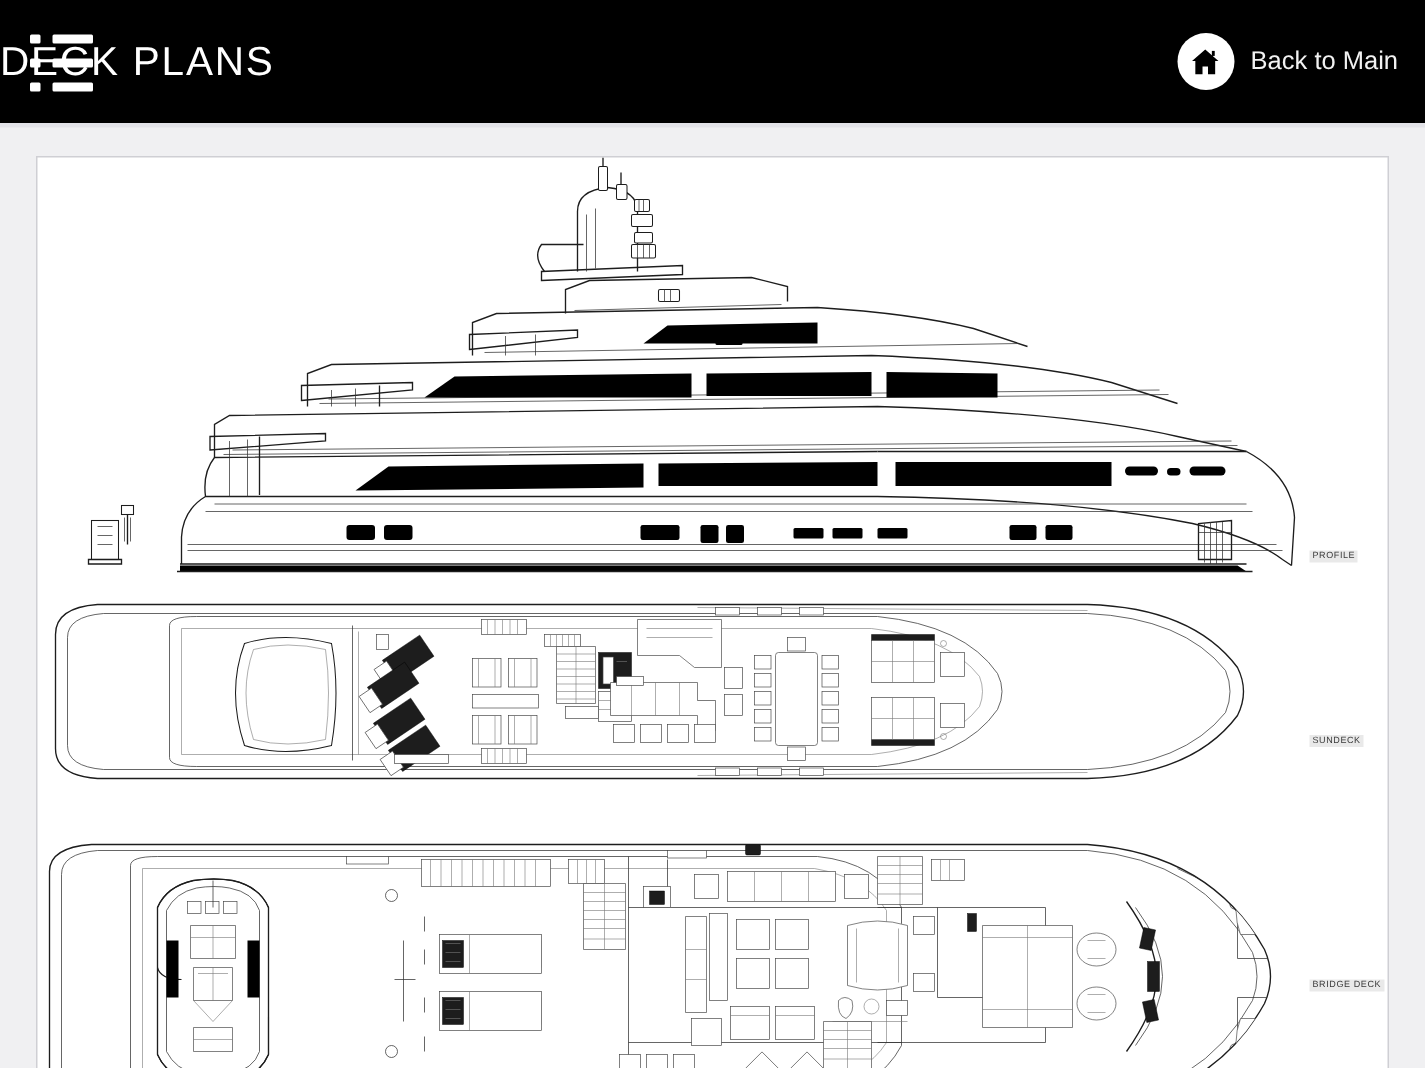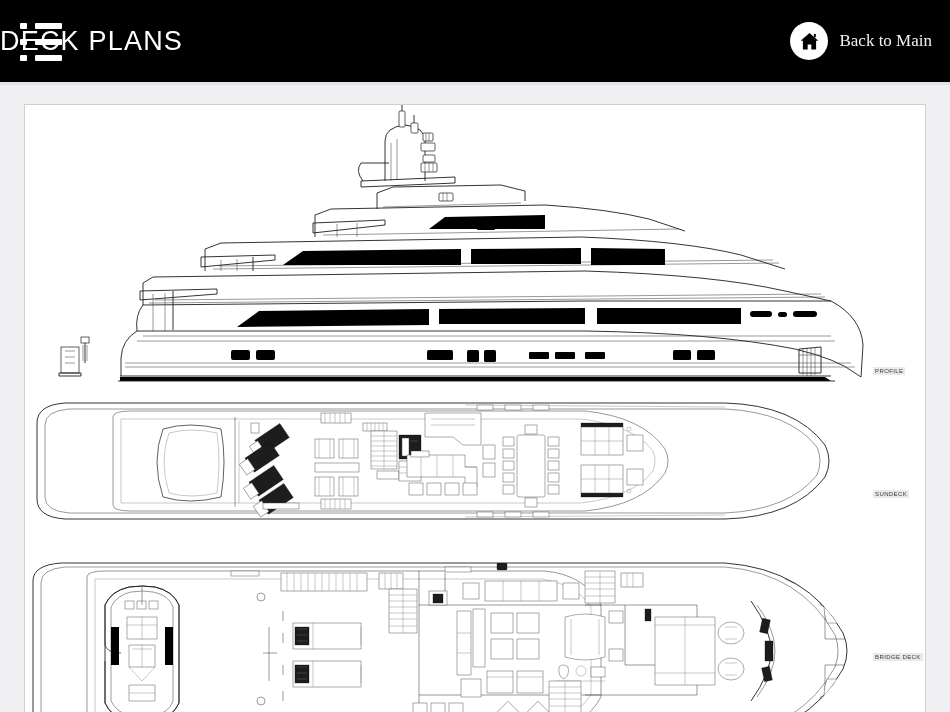--- a/index.html
+++ b/index.html
@@ -44,21 +44,20 @@
     line-height: 82px;
     pointer-events: none;
   }
 
   #back-to-main {
     position: absolute;
     right: 18px; top: 20px;
     height: 42px;
     display: flex; align-items: center;
     cursor: pointer;
-    font-family: Liberation Serif, serif;
   }
   #home-icon-circle {
     width: 38px; height: 38px;
     border-radius: 50%;
     background: #ffffff;
     display: flex; align-items: center; justify-content: center;
     flex: 0 0 auto;
   }
   #back-to-main-label {
     color: #f2f2f2;

